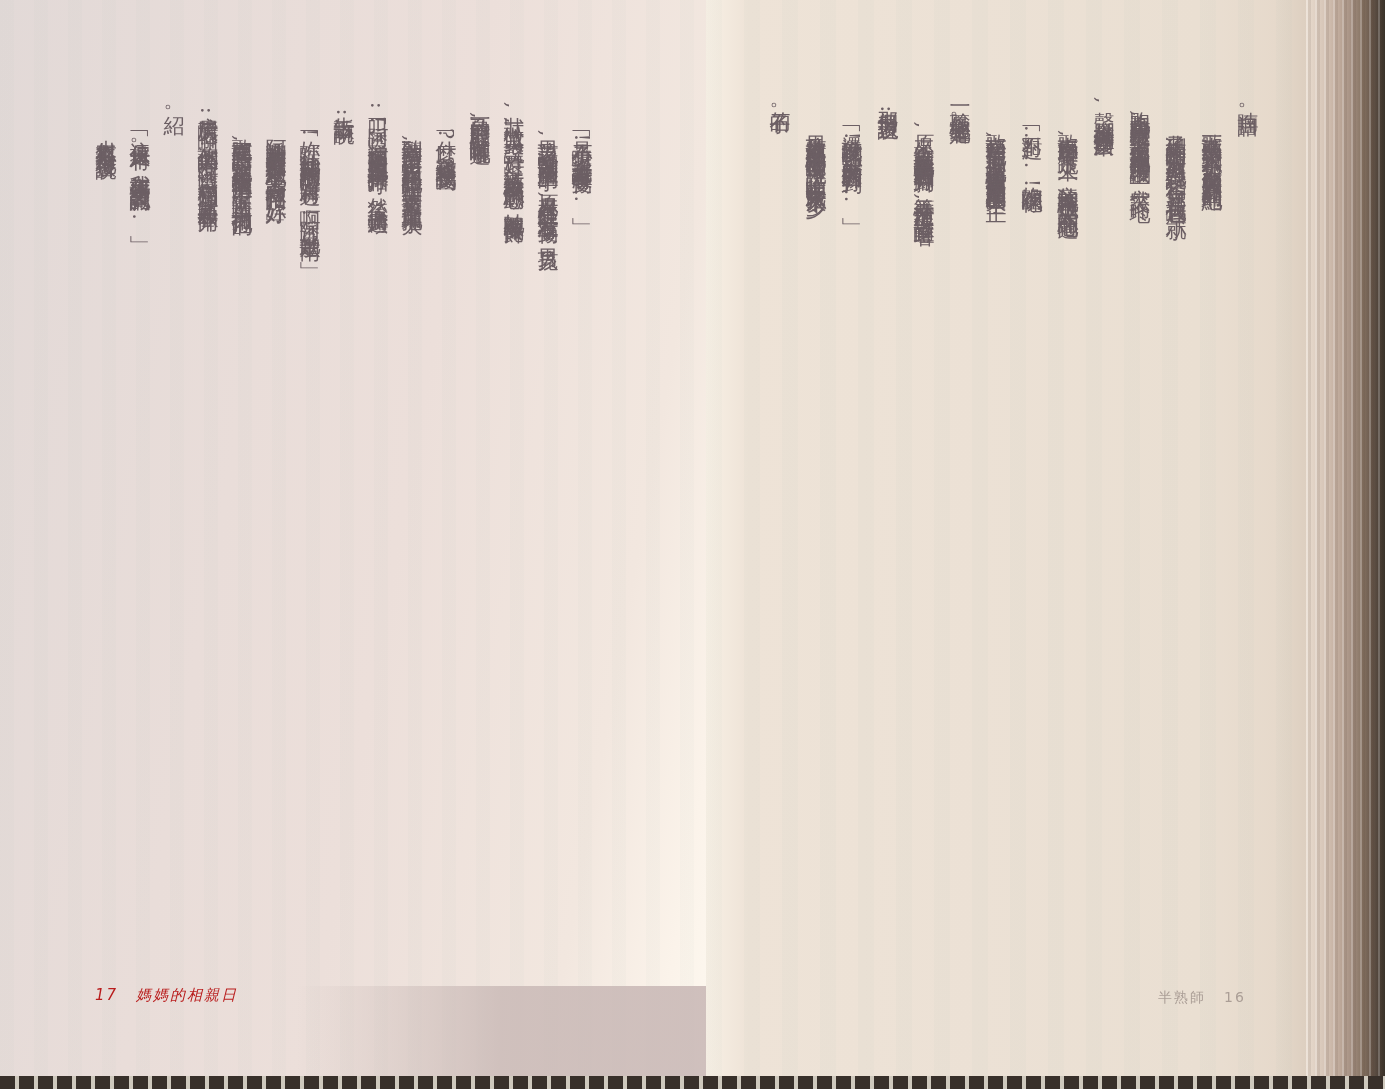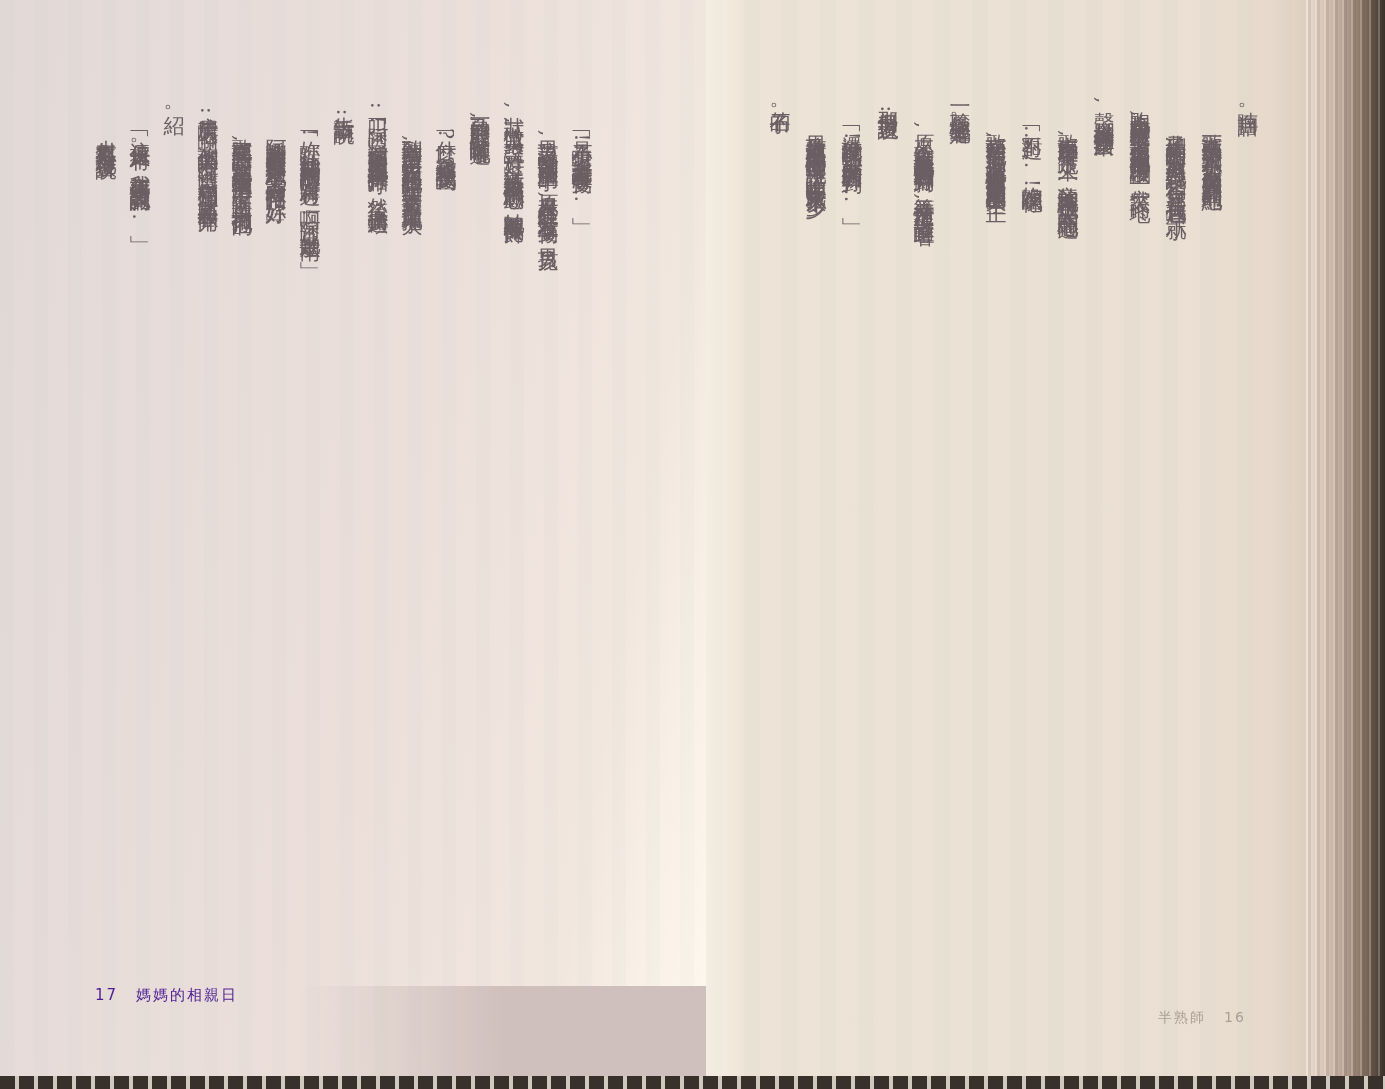--- a/index.html
+++ b/index.html
@@ -48,22 +48,22 @@
   .cols-left  { left:82px;  top:100px; height:862px; width:510px; }
   .tcol {
     writing-mode:vertical-rl; text-orientation:mixed;
     font-size:21px; letter-spacing:1.7px; line-height:1;
     color:#6c5f64; height:100%;
   }
   .cols-right .tcol { width:36px; }
   .cols-left  .tcol { width:34px; }
   .tcol.indent { padding-top:23px; }
   .footer { position:absolute; font-family:"DejaVu Sans","Liberation Sans",sans-serif; white-space:nowrap; }
-  .footer-left { left:95px; top:986px; font-size:15px; color:#4c1d95; letter-spacing:2px; }
-  .footer-right { left:1158px; top:989px; font-size:14px; color:#a1948d; letter-spacing:2px; opacity:.85;margin-top:20px; }
+  .footer-left { left:95px; top:986px; font-size:15px; color:#b91c1c; letter-spacing:2px;font-style:italic; }
+  .footer-right { left:1158px; top:989px; font-size:14px; color:#a1948d; letter-spacing:2px; opacity:.85; }
   .footer .num-gap { display:inline-block; width:18px; }
 </style>
 </head>
 <body>
 
 <div class="page page-left"></div>
 <div class="page page-right"></div>
 <div class="edge-stack"></div>
 
 <div class="colset cols-right">

